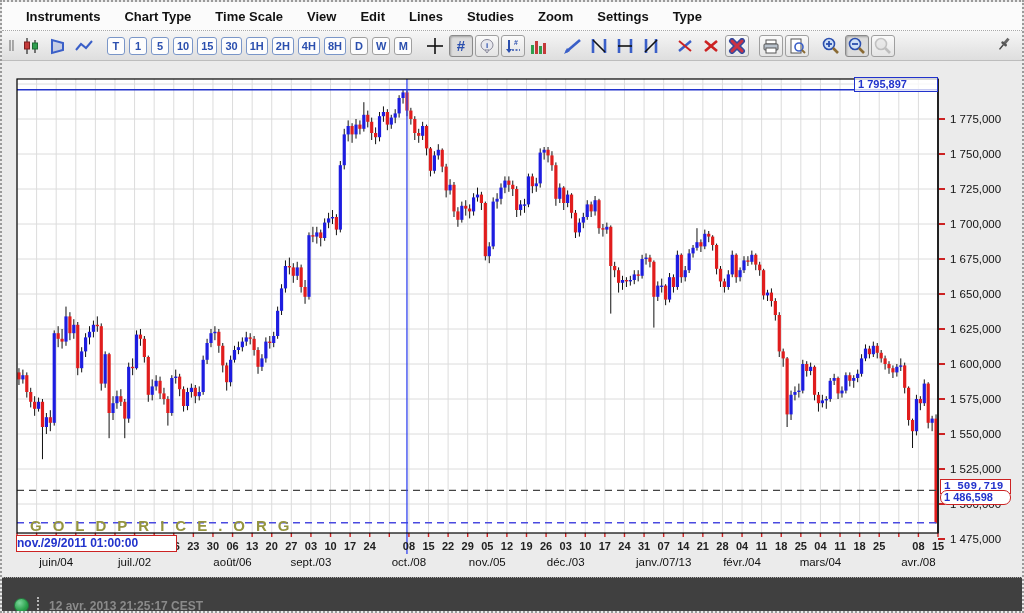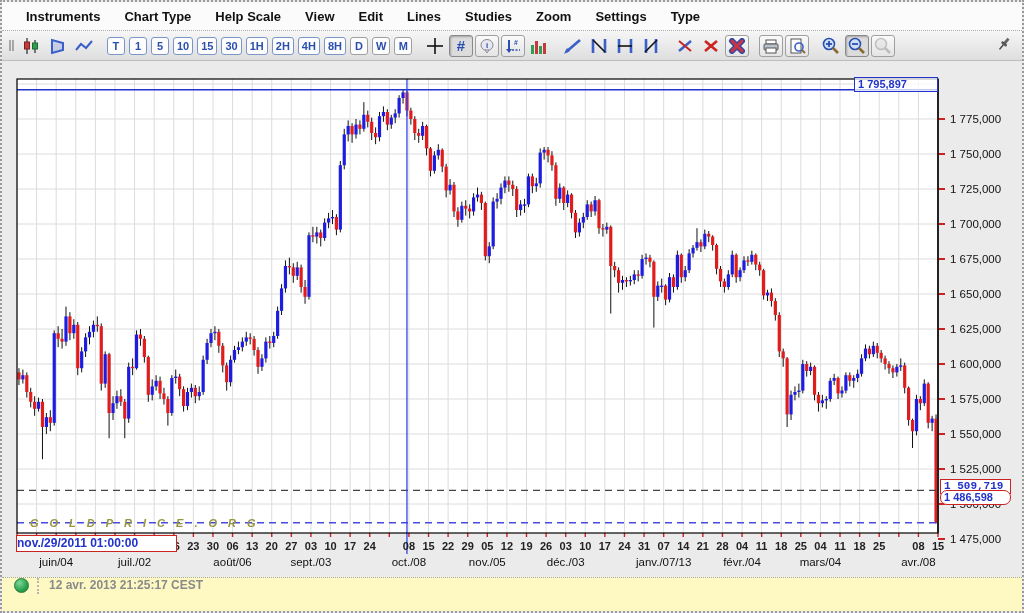--- a/index.html
+++ b/index.html
@@ -53,45 +53,45 @@
     border:1px solid #cc2222;background:#ffffff;padding:0 3px;line-height:13px;
   }
   .pricebox.blueborder{border-color:#2233cc;background:rgba(255,255,255,.75);}
   .datebox{
     position:absolute;left:14px;top:533px;width:161px;height:17px;
     border:1px solid #cc2222;background:#ffffff;color:#2233cc;
     font-size:12px;font-weight:bold;text-align:left;line-height:15px;
   }
   .watermark{
     position:absolute;left:28px;top:515px;
-    font-size:11px;font-weight:bold;color:#95953f;letter-spacing:11px;white-space:nowrap;font-style:italic;
+    font-size:15px;font-weight:bold;color:#95953f;letter-spacing:11px;white-space:nowrap;
   }
   
   .statusbar{
     position:absolute;left:0;top:575px;width:100%;height:36px;
-    background:#fef9c3;border-top:1px dotted #a8a8a8;
-    display:flex;align-items:flex-start;padding-left:12px;
+    background:#404040;border-top:1px dotted #a8a8a8;
+    display:flex;align-items:flex-end;padding-left:12px;
   }
   .statusdot{
     width:15px;height:15px;border-radius:50%;
     background:radial-gradient(circle at 35% 30%,#7cd79c,#2ba24c 60%,#1c7d38);
     border:1px solid #247a3e;margin-right:8px;
   }
   .statussep{height:16px;border-left:2px dotted #b5b5b5;margin-right:10px;}
   .statustext{font-size:12px;font-weight:bold;color:#8a8a8a;}
 </style>
 </head>
 <body>
 
 <div class="window">
 
   <div class="menubar" id="menubar">
       <span class="mitem">Instruments</span>
       <span class="mitem">Chart Type</span>
-      <span class="mitem">Help Scale</span>
+      <span class="mitem">Time Scale</span>
       <span class="mitem">View</span>
       <span class="mitem">Edit</span>
       <span class="mitem">Lines</span>
       <span class="mitem">Studies</span>
       <span class="mitem">Zoom</span>
       <span class="mitem">Settings</span>
       <span class="mitem">Type</span>
     </div>
 
   <div class="toolbar">

